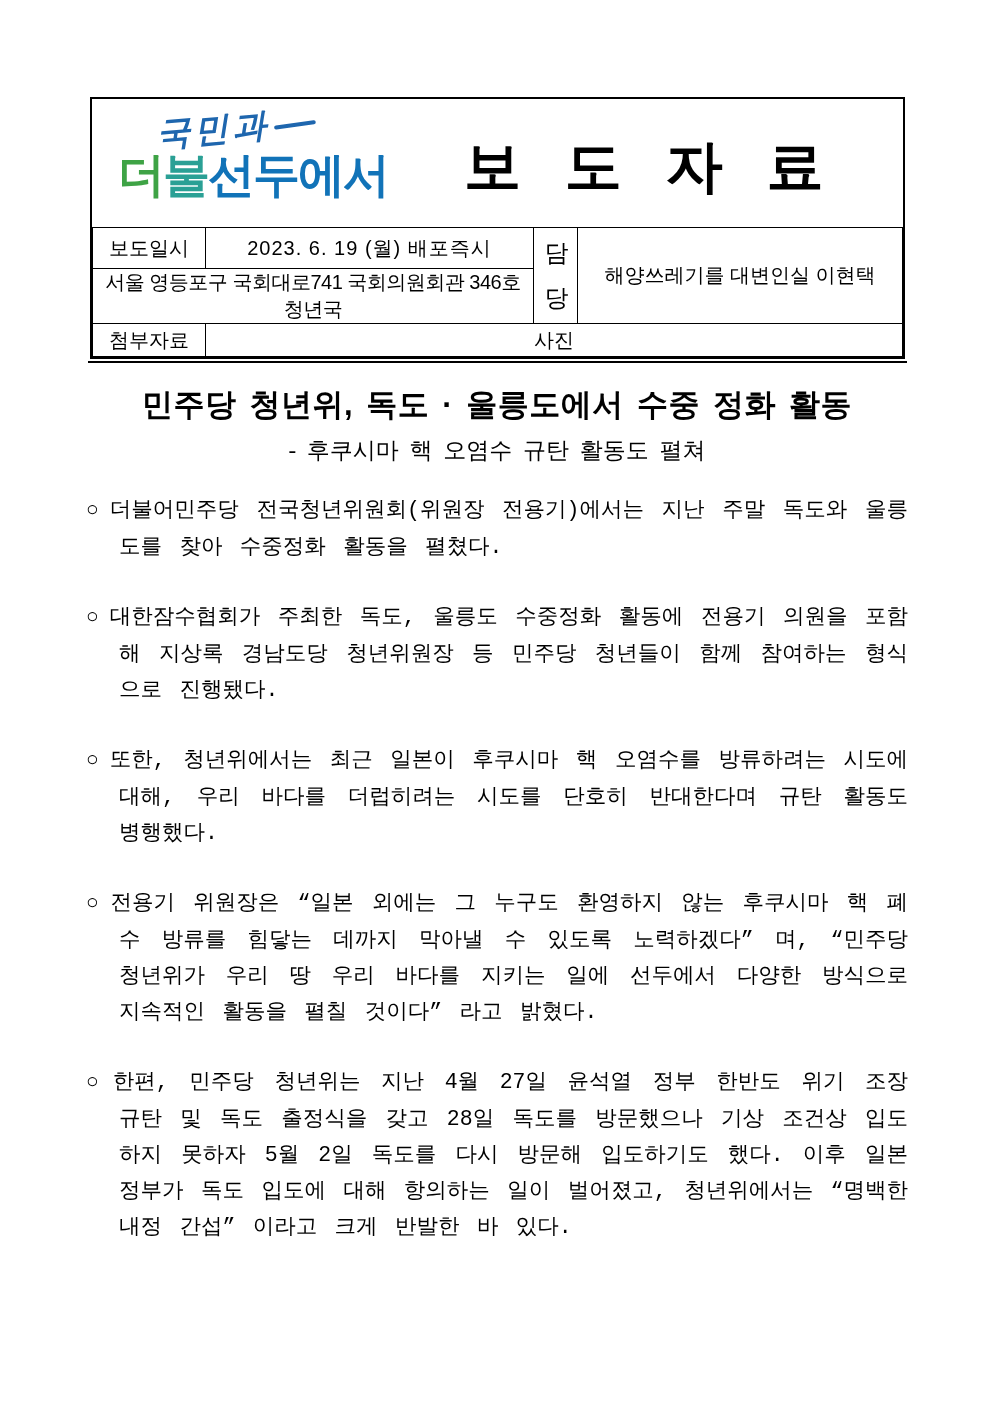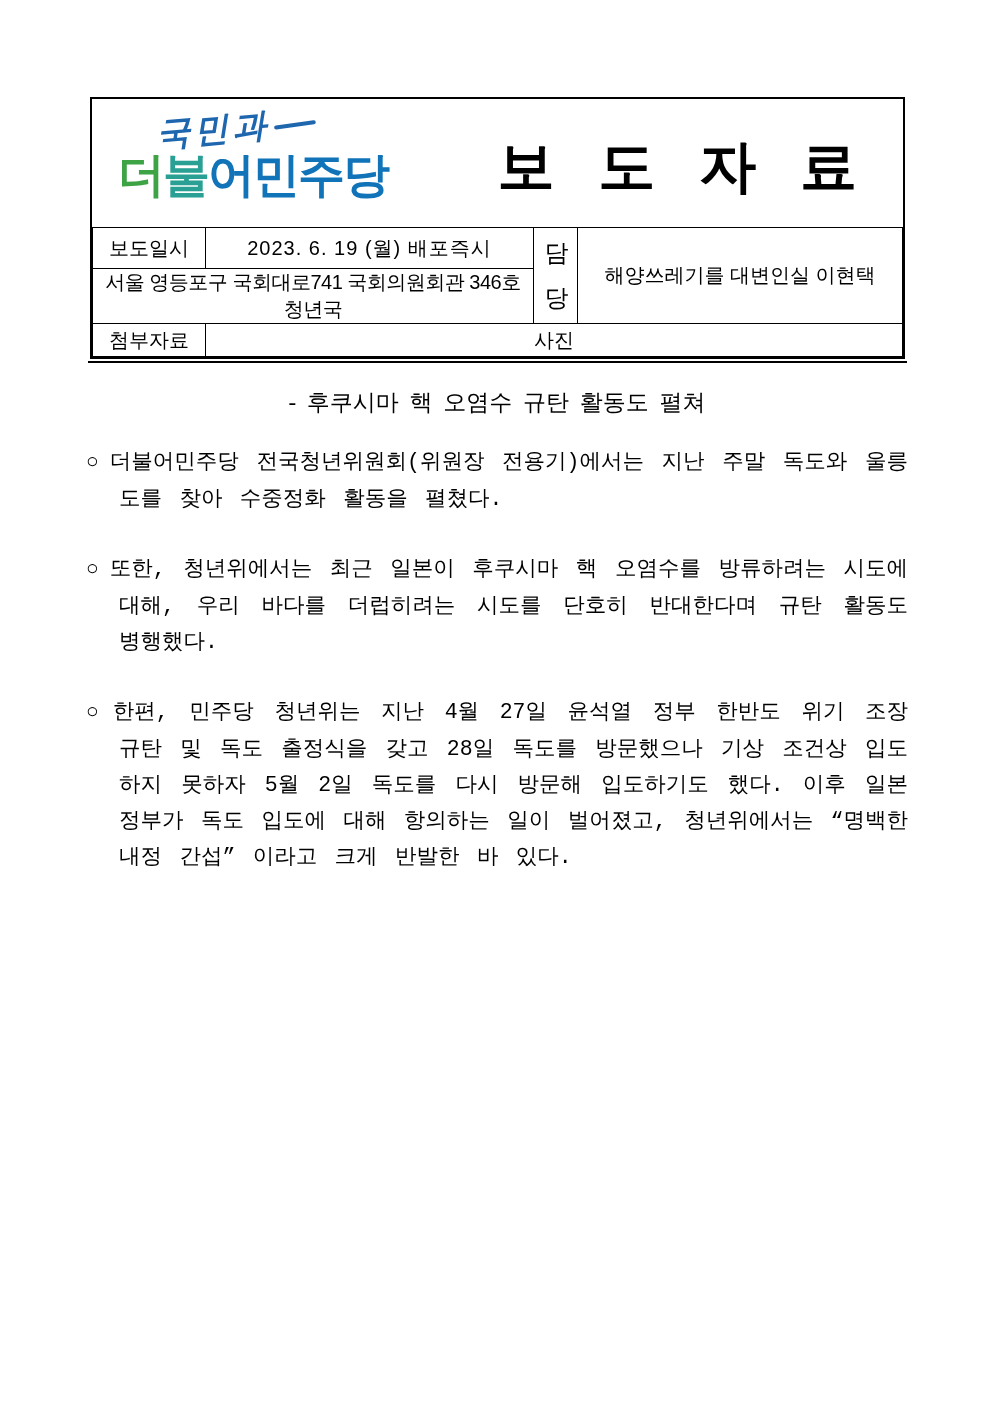--- a/index.html
+++ b/index.html
@@ -43,21 +43,21 @@
   .logo-word {
     margin-top:-2px;
     font-size:47px; font-weight:800; letter-spacing:-2px;
     line-height:1.1;
   }
   .lg-green { color:#3ea345; }
   .lg-teal  { color:#2aa095; }
   .lg-blue  { color:#1173b8; }
   .doc-type {
     position:absolute; left:372px; right:32px; top:30px;
-    text-align:right;
+    text-align:left;
     font-size:57px; font-weight:800; letter-spacing:14px;
     white-space:nowrap;
   }
 
   
   .info-table {
     width:100%; border-collapse:collapse; table-layout:fixed;
   }
   .info-table td {
     border:1.5px solid #000;
@@ -120,21 +120,21 @@
 </style>
 </head>
 <body>
 
 <div class="page">
 
   <div class="headbox">
     <div class="logo-row">
       <div class="logo">
         <div class="logo-script">국민과</div>
-        <div class="logo-word"><span class="lg-green">더</span><span class="lg-teal">불</span><span class="lg-blue">어민주당</span></div>
+        <div class="logo-word"><span class="lg-green">더</span><span class="lg-teal">불</span><span class="lg-blue">선두에서</span></div>
       </div>
       <div class="doc-type">보 도 자 료</div>
     </div>
 
     <table class="info-table">
       <tbody>
           <tr class="row-1">
         <td class="col-label">보도일시</td>
         <td class="col-value c-value">2023. 6. 19 (월) 배포즉시</td>
         <td class="col-dd c-damdang" rowspan="2"><span>담당</span></td>
@@ -147,22 +147,25 @@
         <td class="col-label">첨부자료</td>
         <td class="c-attach" colspan="3"><span class="attach-center">사진</span></td>
       </tr>
     </tbody>
       </table>
   </div>
 
   <div class="rule"></div>
 
   <div class="content">
+    <h1 class="title">민주당 청년위, 독도 · 울릉도에서 수중 정화 활동</h1>
     <div class="subtitle">- 후쿠시마 핵 오염수 규탄 활동도 펼쳐</div>
 
     <div class="paragraphs">
       <p class="body-par"><span class="bullet">○</span><span>더불어민주당 전국청년위원회(위원장 전용기)에서는 지난 주말 독도와 울릉도를 찾아 수중정화 활동을 펼쳤다.</span></p>
+      <p class="body-par"><span class="bullet">○</span><span>대한잠수협회가 주최한 독도, 울릉도 수중정화 활동에 전용기 의원을 포함해 지상록 경남도당 청년위원장 등 민주당 청년들이 함께 참여하는 형식으로 진행됐다.</span></p>
       <p class="body-par"><span class="bullet">○</span><span>또한, 청년위에서는 최근 일본이 후쿠시마 핵 오염수를 방류하려는 시도에 대해, 우리 바다를 더럽히려는 시도를 단호히 반대한다며 규탄 활동도 병행했다.</span></p>
+      <p class="body-par"><span class="bullet">○</span><span>전용기 위원장은 “일본 외에는 그 누구도 환영하지 않는 후쿠시마 핵 폐수 방류를 힘닿는 데까지 막아낼 수 있도록 노력하겠다” 며, “민주당 청년위가 우리 땅 우리 바다를 지키는 일에 선두에서 다양한 방식으로 지속적인 활동을 펼칠 것이다” 라고 밝혔다.</span></p>
       <p class="body-par"><span class="bullet">○</span><span>한편, 민주당 청년위는 지난 4월 27일 윤석열 정부 한반도 위기 조장 규탄 및 독도 출정식을 갖고 28일 독도를 방문했으나 기상 조건상 입도하지 못하자 5월 2일 독도를 다시 방문해 입도하기도 했다. 이후 일본 정부가 독도 입도에 대해 항의하는 일이 벌어졌고, 청년위에서는 “명백한 내정 간섭” 이라고 크게 반발한 바 있다.</span></p>
     </div>
   </div>
 
 </div>
 
 </body></html>

